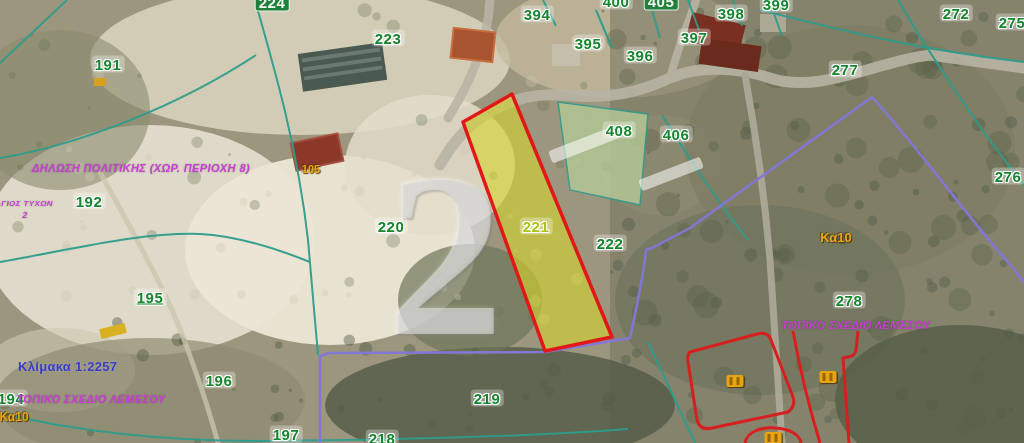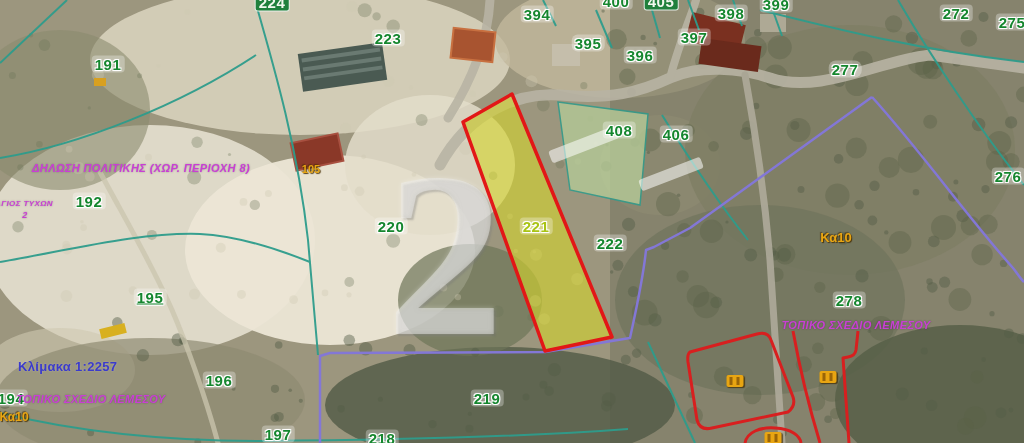--- a/index.html
+++ b/index.html
@@ -393,42 +393,42 @@
     <div class="wm-slash" style="left:638px;top:168px;width:66px;height:12px;transform:rotate(-21deg)"></div>
   </div>
 
   <div class="layer" id="labels">
     <div class="geotext" style="left:18px;top:359px">Κλίμακα 1:2257</div>
   <div class="plabel green" style="left: 108px; top: 64px;">191</div>
       <div class="plabel green" style="left: 89px; top: 201px;">192</div>
       <div class="plabel green" style="left: 11px; top: 398px;">194</div>
       <div class="plabel green" style="left: 150px; top: 297px; text-decoration: underline;">195</div>
       <div class="plabel green" style="left: 219px; top: 380px;">196</div>
-      <div class="plabel green" style="left: 278px; top: 434px;">197</div>
+      <div class="plabel green" style="left: 286px; top: 434px;">197</div>
       <div class="plabel green" style="left: 382px; top: 438px;">218</div>
       <div class="plabel green" style="left: 487px; top: 398px;">219</div>
       <div class="plabel green" style="left: 391px; top: 226px;">220</div>
       <div class="plabel yellow" style="left: 536px; top: 226px;">221</div>
       <div class="plabel green" style="left: 610px; top: 211px; margin-top: 32px;">222</div>
       <div class="plabel green" style="left: 388px; top: 38px;">223</div>
       <div class="plabel boxed" style="left: 272px; top: 2px;">224</div>
       <div class="plabel green" style="left: 537px; top: 14px;">394</div>
       <div class="plabel green" style="left: 588px; top: 43px; border-radius: 6px;">395</div>
       <div class="plabel green" style="left: 640px; top: 55px;">396</div>
       <div class="plabel green" style="left: 694px; top: 37px;">397</div>
       <div class="plabel green" style="left: 731px; top: 13px;">398</div>
       <div class="plabel green" style="left: 776px; top: 4px;">399</div>
       <div class="plabel green" style="left: 616px; top: 1px;">400</div>
       <div class="plabel boxed" style="left: 661px; top: 1px;">405</div>
       <div class="plabel green" style="left: 676px; top: 134px;">406</div>
       <div class="plabel green" style="left: 619px; top: 130px;">408</div>
       <div class="plabel green" style="left: 956px; top: 13px;">272</div>
       <div class="plabel green" style="left: 1012px; top: 22px;">275</div>
       <div class="plabel green" style="left: 1008px; top: 176px;">276</div>
-      <div class="plabel green" style="left: 845px; top: 69px; border-radius: 7px;">277</div>
+      <div class="plabel green" style="left: 845px; top: 69px;">277</div>
       <div class="plabel green" style="left: 849px; top: 300px;">278</div>
       <div class="zlabel" style="font-size: 11px; left: 311px; top: 169px;">105</div>
       <div class="zlabel" style="font-size: 13px; left: 836px; top: 237px;">Κα10</div>
       <div class="zlabel" style="font-size: 12px; left: 14px; top: 417px;">Κα10</div>
       <div class="magenta" style="font-size: 11px; left: 141px; top: 168px;">ΔΗΛΩΣΗ ΠΟΛΙΤΙΚΗΣ (ΧΩΡ. ΠΕΡΙΟΧΗ 8)</div>
       <div class="magenta" style="font-size: 8px; left: 24px; top: 203px;">ΑΓΙΟΣ ΤΥΧΩΝ</div>
       <div class="magenta" style="font-size: 9px; left: 25px; top: 215px;">2</div>
       <div class="magenta" style="font-size: 11px; left: 91px; top: 399px;">ΤΟΠΙΚΟ ΣΧΕΔΙΟ ΛΕΜΕΣΟΥ</div>
       <div class="magenta" style="font-size: 11px; left: 856px; top: 325px;">ΤΟΠΙΚΟ ΣΧΕΔΙΟ ΛΕΜΕΣΟΥ</div>
       <div class="omarker" style="left: 735px; top: 381px;"></div>

